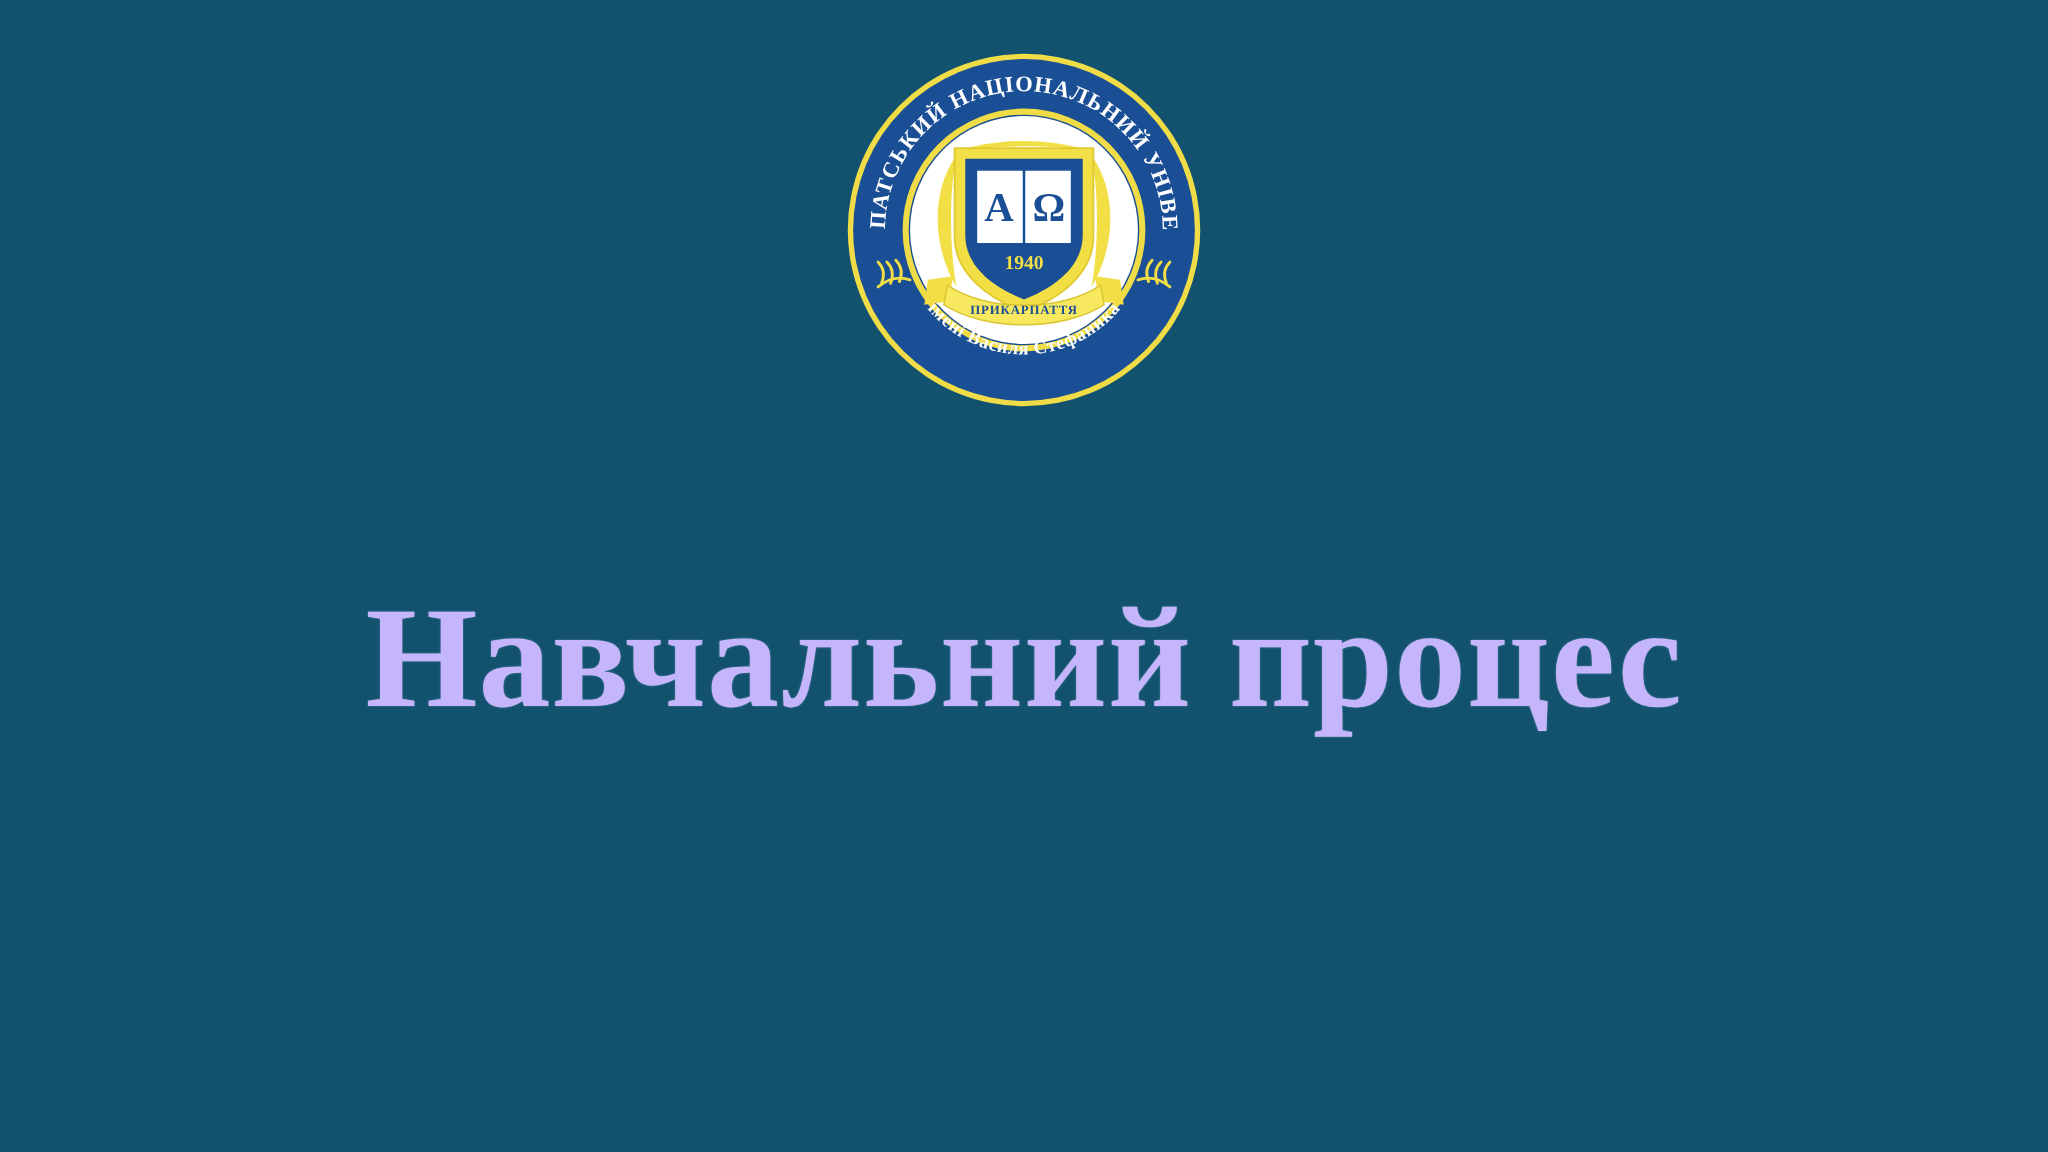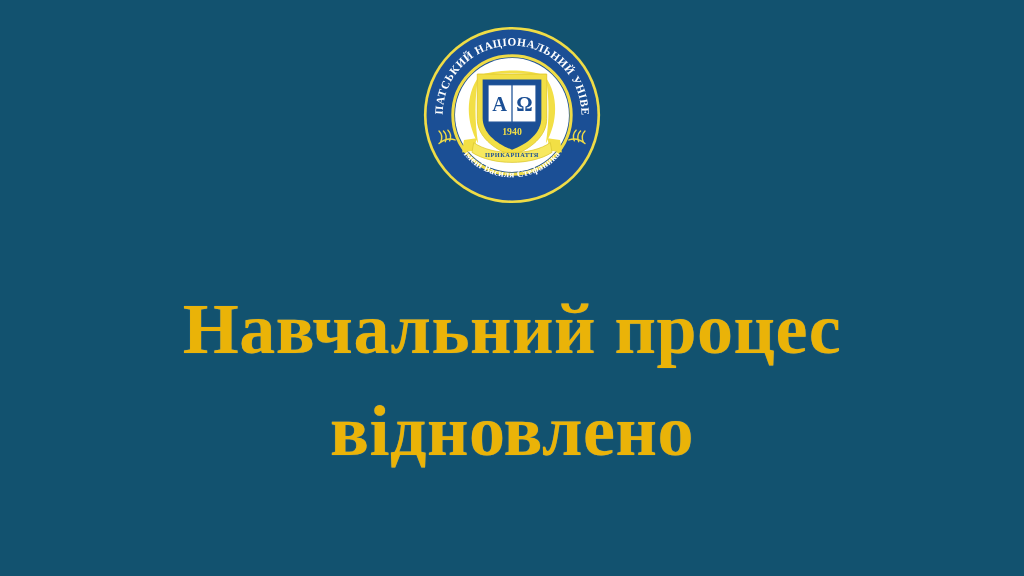--- a/index.html
+++ b/index.html
@@ -44,21 +44,21 @@
   #headline-block {
     position: absolute;
     top: 278px;
     left: 0;
     width: 1024px;
     text-align: center;
     user-select: none;
   }
   .headline-line {
     display: block;
-    color: #eab308;
+    color: #c4b5fd;
     font-family: "Liberation Serif", "DejaVu Serif", serif;
     font-weight: 700;
     font-size: 72px;
     line-height: 102px;
     letter-spacing: 0.5px;
     white-space: nowrap;
     text-shadow: 0 0 1px rgba(255,255,255,0.35);
   }
 </style>
 </head>
@@ -123,16 +123,15 @@
         <path d="M 46,128 L 60,126 L 58,140 L 44,142 Z" fill="#f2df45"></path>
         <path d="M 154,128 L 140,126 L 142,140 L 156,142 Z" fill="#f2df45"></path>
         <path d="M 57,131 C 78,146 122,146 143,131 L 145,142 C 122,157 78,157 55,142 Z" fill="#f7e85f" stroke="#d9c42c" stroke-width="0.8"></path>
         <text x="100" y="147" text-anchor="middle" font-family="Liberation Serif, DejaVu Serif, serif" font-size="7.2" font-weight="700" fill="#1b4f95" letter-spacing="0.5">ПРИКАРПАТТЯ</text>
       </g>
     </svg>
   </div>
 
   <div id="headline-block">
     <span class="headline-line">Навчальний процес</span>
-    <span class="headline-line">відновлено</span>
   </div>
 
 </div>
 
 </body></html>

